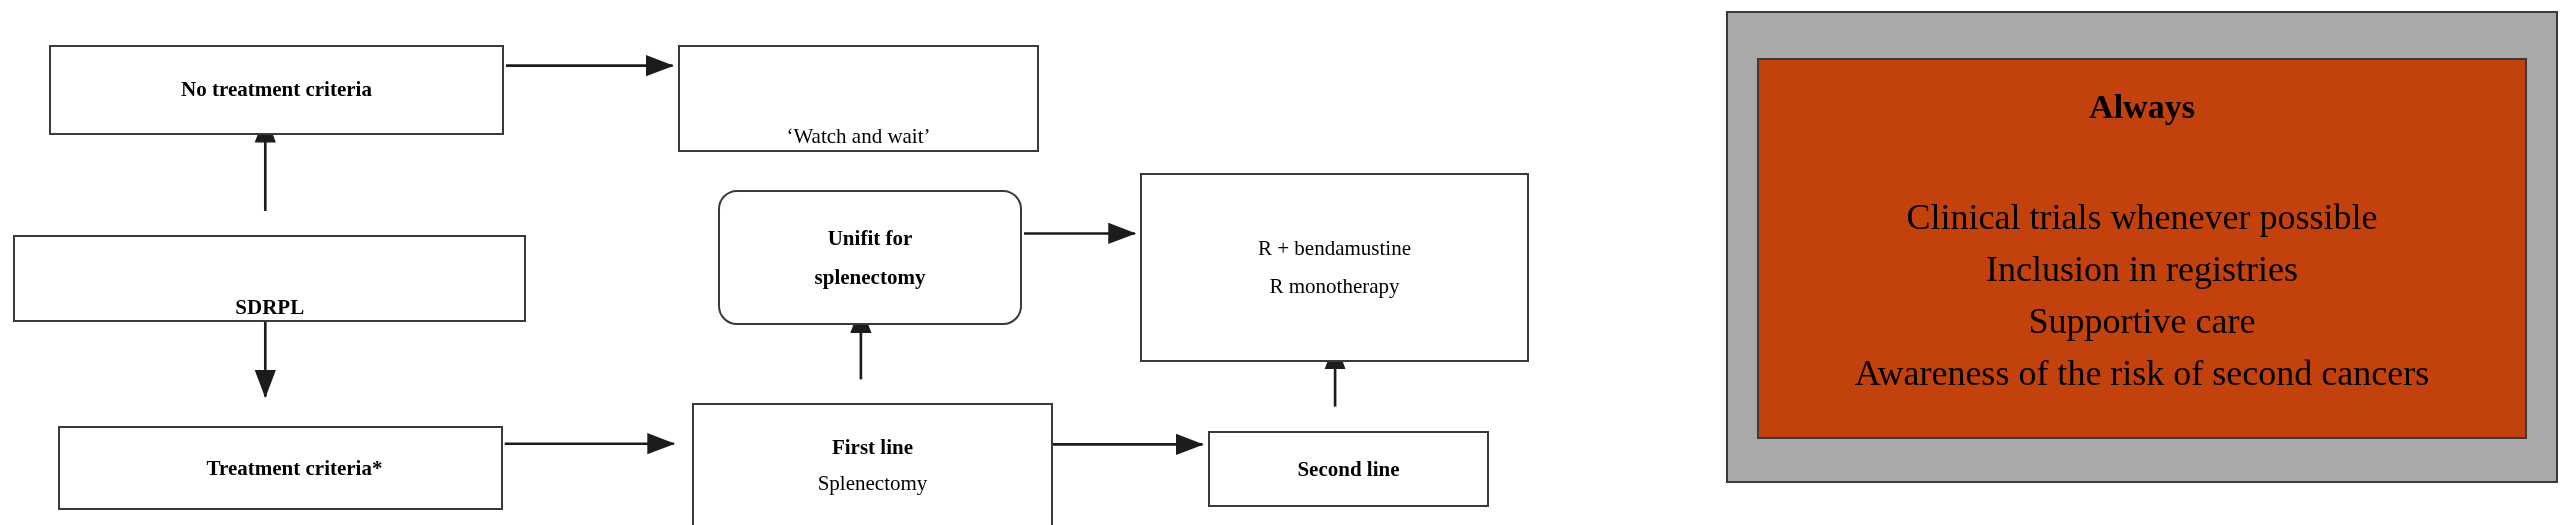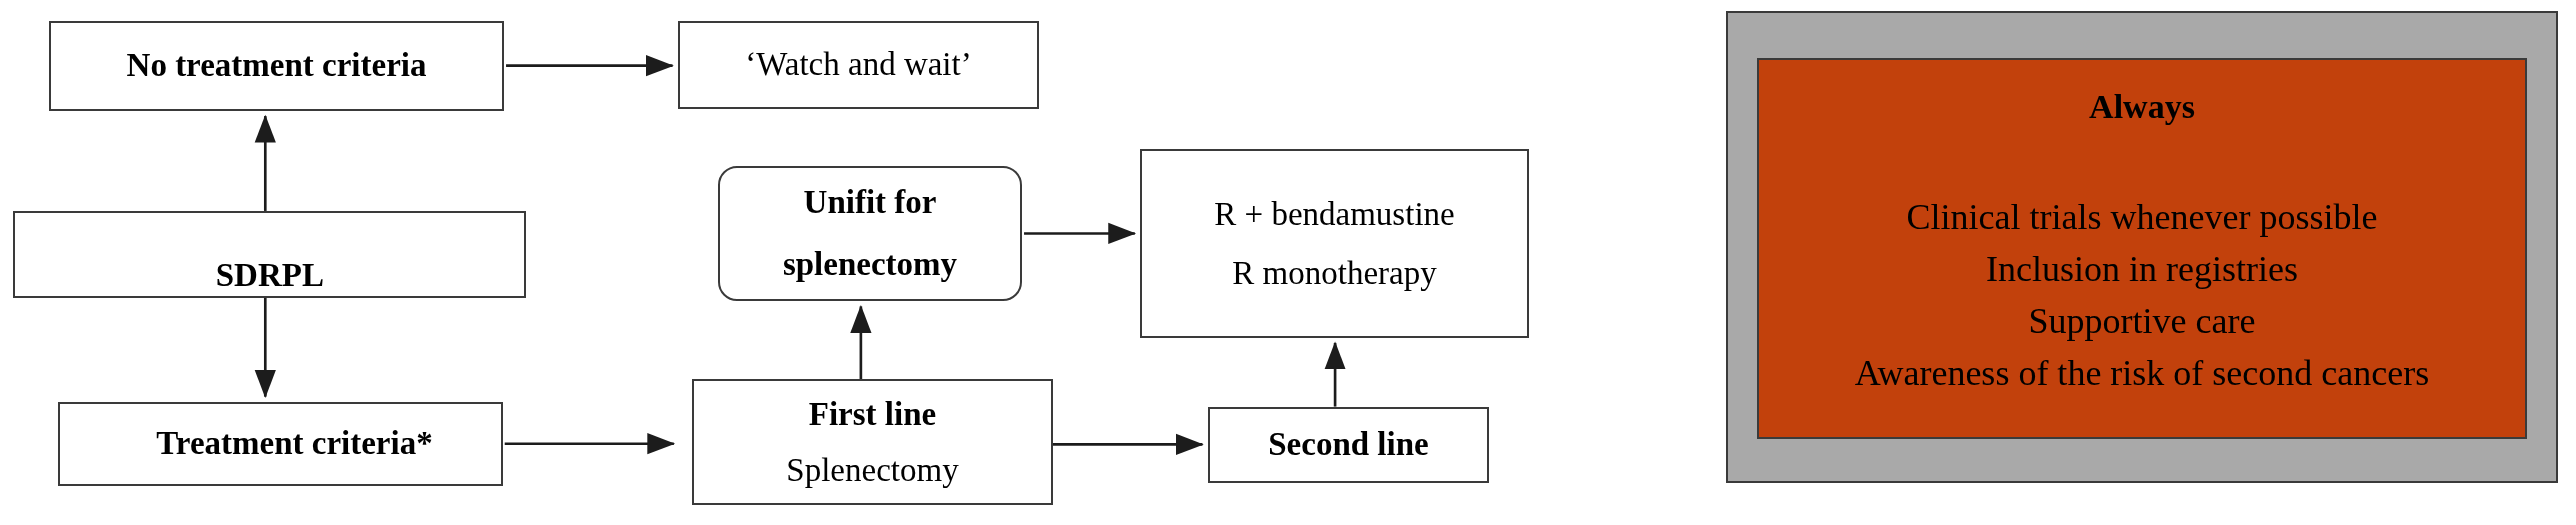--- a/index.html
+++ b/index.html
@@ -11,25 +11,25 @@
     color:var(--text-black,#000000);
     overflow:hidden;
   }
   .arrows{position:absolute;left:0;top:0;width:2576px;height:526px;}
   .arrows line{stroke:var(--arrow-black,#1c1c1c);stroke-width:4;}
   .node{
     position:absolute;box-sizing:border-box;
     background:#ffffff;
     border:2.7px solid var(--box-border,#3a3a3a);
     display:flex;flex-direction:column;align-items:center;justify-content:center;
-    text-align:center;font-size:33px;line-height:1.25;
+    text-align:center;font-size:21px;line-height:1.25;margin-top:24px;
   }
   .bold{font-weight:bold;}
   #n-no-treatment{left:49px;top:20.6px;width:455px;height:90px;}
-  #n-watch-wait{left:678px;top:20.6px;width:361px;height:88px;}
+  #n-watch-wait{left:678px;top:20.6px;width:361px;height:107px;justify-content:flex-end;}
   #n-sdrpl{left:13.3px;top:211px;width:513px;height:87px;justify-content:flex-end;}
   #n-unfit{left:718px;top:166px;width:304px;height:135px;line-height:1.85;border-radius:19px;}
   #n-r{left:1140px;top:149px;width:389px;height:189px;line-height:1.78;}
   #n-treatment{left:58px;top:402px;width:445px;height:84px;padding-left:28px;}
   #n-first{left:692px;top:379px;width:361px;height:126px;line-height:1.7;}
   #n-second{left:1208px;top:407px;width:281px;height:76px;}
   #always-panel{
     position:absolute;left:1726px;top:10.6px;width:832px;height:472px;
     box-sizing:border-box;
     background:var(--panel-gray,#a9a9a9);

